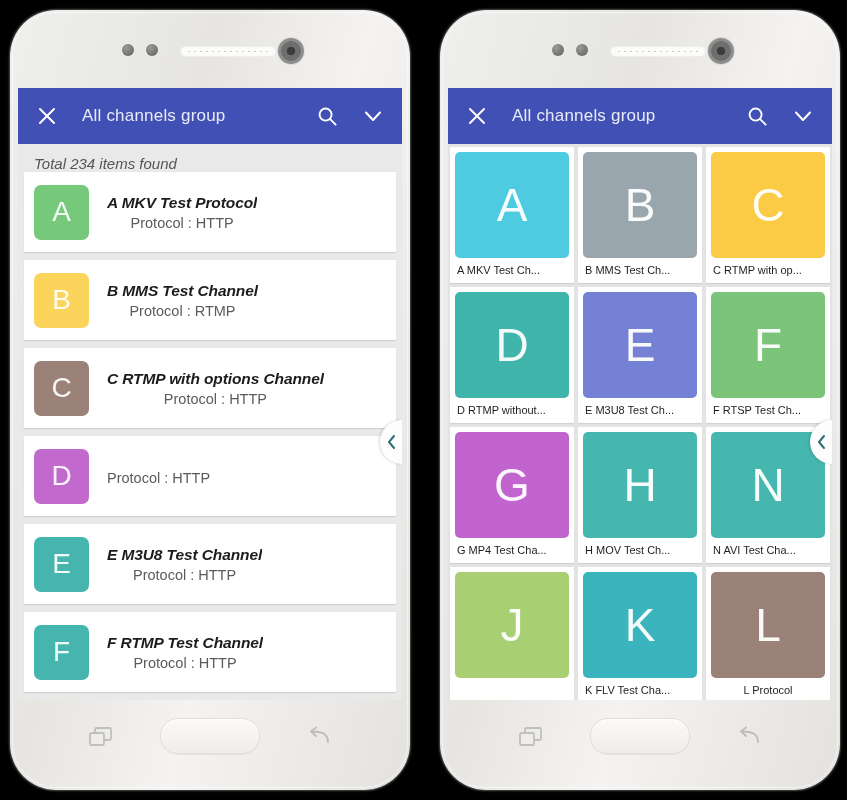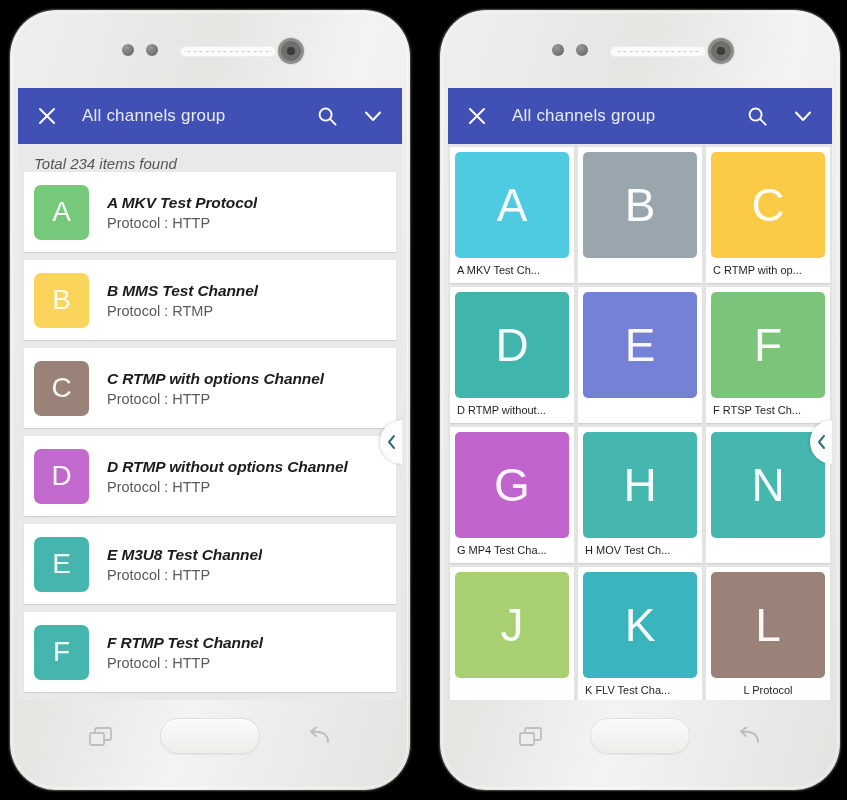--- a/index.html
+++ b/index.html
@@ -101,21 +101,21 @@
     display:flex; align-items:center; justify-content:center;
     color: rgba(255,255,255,.92); font-size: 28px; font-weight: 300;
     flex: 0 0 auto;
   }
   .card-txt { margin-left: 18px; overflow:hidden; }
   .card-title {
     font-size: 15.5px; font-style: italic; font-weight: 700; color: #1c1c1c;
     white-space: nowrap; letter-spacing: -.1px;
   }
   .card-sub {
-    font-size: 14.5px; color: #5b5b5b; margin-top: 3px; white-space: nowrap;
+    font-size: 14.5px; color: #5b5b5b; margin-top: 3px; white-space: nowrap; text-align: center;
   }
 
   
   .gridpane {
     height: calc(100% - 56px); background: #e4e4e4;
     padding: 3px 2px; position: relative;
   }
   .grid { display: grid; grid-template-columns: repeat(3, 1fr); gap: 4px; }
   .tile {
     background: #fff; padding: 5px 5px 3px;
@@ -225,21 +225,20 @@
               <div class="card-txt">
                 <div class="card-title">C RTMP with options Channel</div>
                 <div class="card-sub">Protocol : HTTP</div>
               </div>
             </div>
             <div class="card">
               <div class="av" style="background:#c169cc">
                 <span>D</span>
               </div>
               <div class="card-txt">
-                <div class="card-title">D RTMP without options Channel</div>
                 <div class="card-sub">Protocol : HTTP</div>
               </div>
             </div>
             <div class="card">
               <div class="av" style="background:#45b5ae">
                 <span>E</span>
               </div>
               <div class="card-txt">
                 <div class="card-title">E M3U8 Test Channel</div>
                 <div class="card-sub">Protocol : HTTP</div>
@@ -320,37 +319,39 @@
             <div class="tile">
               <div class="tile-thumb" style="background:#4ecbe0">
                 <span>A</span>
               </div>
               <div class="tile-label">A MKV Test Ch...</div>
             </div>
             <div class="tile">
               <div class="tile-thumb" style="background:#9aa6ad">
                 <span>B</span>
               </div>
+              <div class="tile-label">B MMS Test Ch...</div>
             </div>
             <div class="tile">
               <div class="tile-thumb" style="background:#fbcb46">
                 <span>C</span>
               </div>
               <div class="tile-label">C RTMP with op...</div>
             </div>
             <div class="tile">
               <div class="tile-thumb" style="background:#3fb5ac">
                 <span>D</span>
               </div>
               <div class="tile-label">D RTMP without...</div>
             </div>
             <div class="tile">
               <div class="tile-thumb" style="background:#7481d4">
                 <span>E</span>
               </div>
+              <div class="tile-label">E M3U8 Test Ch...</div>
             </div>
             <div class="tile">
               <div class="tile-thumb" style="background:#7cc47a">
                 <span>F</span>
               </div>
               <div class="tile-label">F RTSP Test Ch...</div>
             </div>
             <div class="tile">
               <div class="tile-thumb" style="background:#c264ce">
                 <span>G</span>
@@ -360,20 +361,21 @@
             <div class="tile">
               <div class="tile-thumb" style="background:#46b7ae">
                 <span>H</span>
               </div>
               <div class="tile-label">H MOV Test Ch...</div>
             </div>
             <div class="tile">
               <div class="tile-thumb" style="background:#46b7ae">
                 <span>N</span>
               </div>
+              <div class="tile-label">N AVI Test Cha...</div>
             </div>
             <div class="tile">
               <div class="tile-thumb" style="background:#a8cf72">
                 <span>J</span>
               </div>
             </div>
             <div class="tile">
               <div class="tile-thumb" style="background:#3bb5bd">
                 <span>K</span>
               </div>

